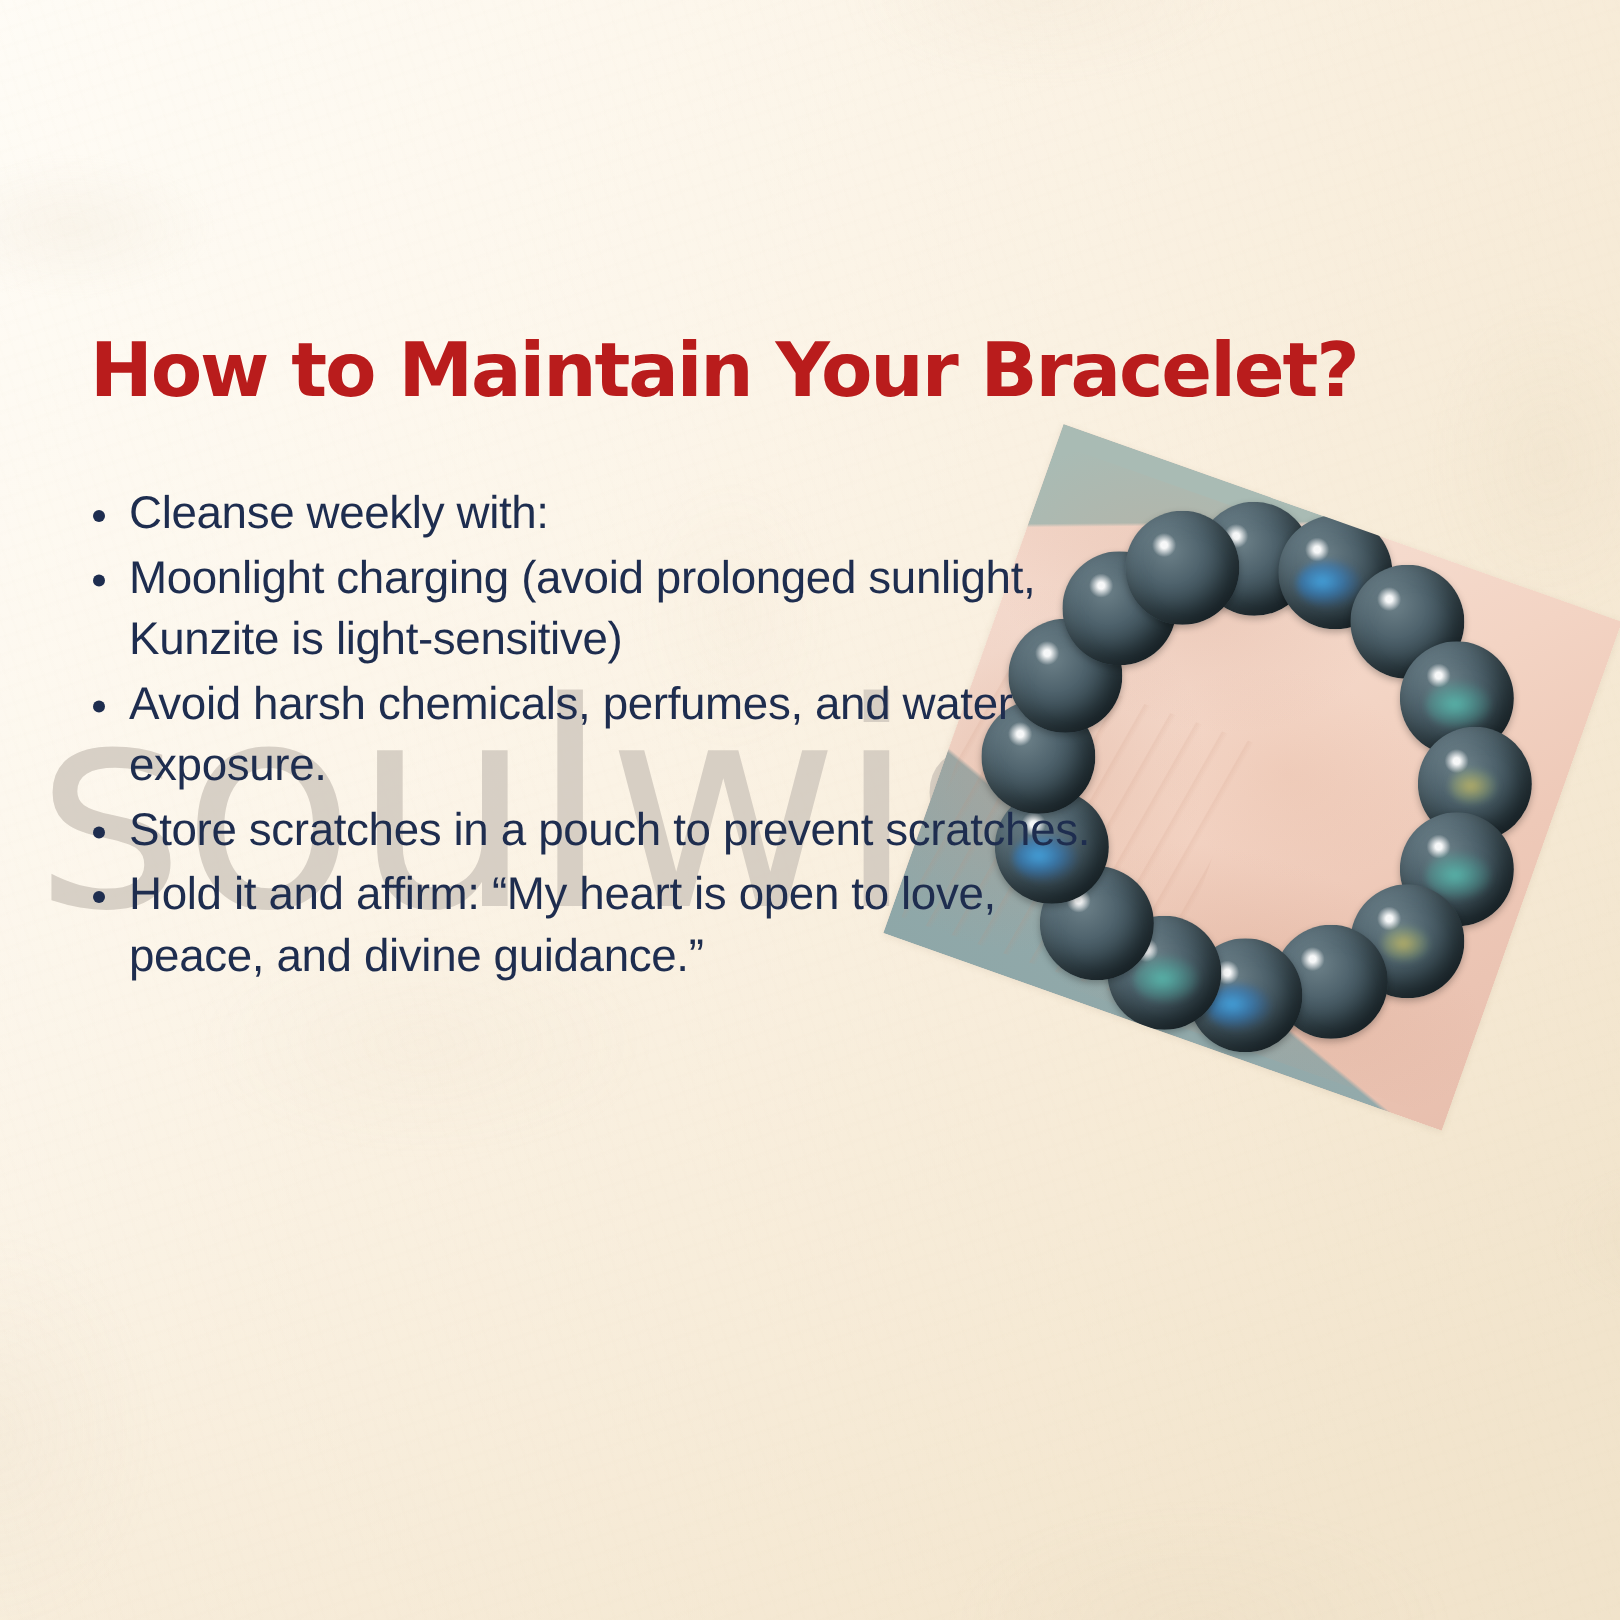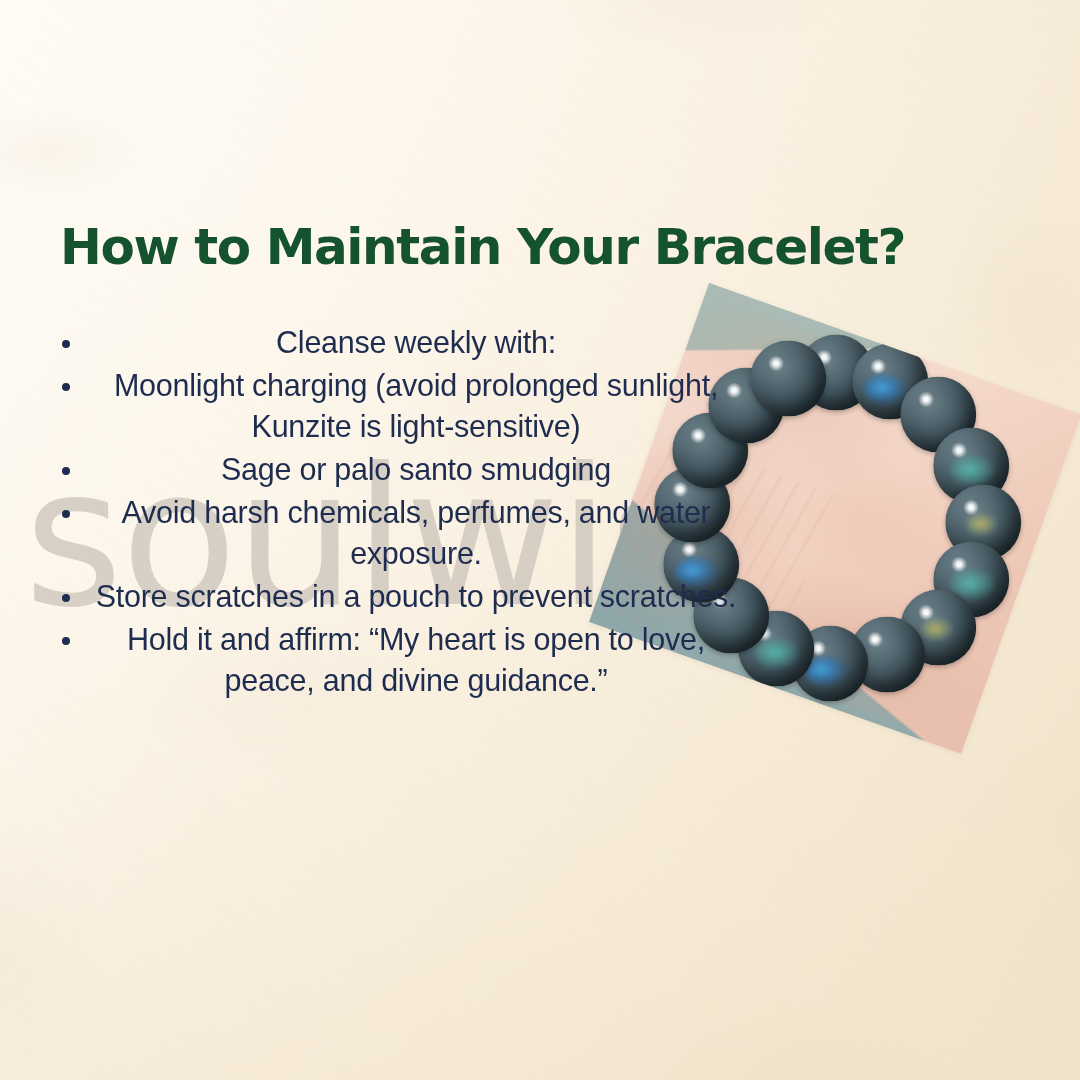--- a/index.html
+++ b/index.html
@@ -192,33 +192,32 @@
   .title {
     position: absolute;
     left: 60px;
     top: 218px;
     width: 950px;
     margin: 0;
     font-family: "DejaVu Sans", sans-serif;
     font-size: 50px;
     font-weight: 700;
     letter-spacing: -1.4px;
-    color: #14532d;
+    color: #b91c1c;
     white-space: nowrap;
   }
 
   .bullets {
     position: absolute;
     left: 56px;
     top: 322px;
     width: 690px;
     margin: 0;
     padding: 0;
     list-style: none;
-    text-align: center;
   }
   .bullets li {
     position: relative;
     padding-left: 30px;
     margin: 0 0 2px 0;
     font-size: 30.5px;
     line-height: 41px;
     letter-spacing: -0.25px;
     color: #1e2d4f;
     font-family: "Liberation Sans", sans-serif;
@@ -268,19 +267,18 @@
       <div class="bead" style="left:20%;top:13%"></div>
       <div class="bead" style="left:34%;top:4%"></div>
     </div>
   </div>
 
   <h1 class="title">How to Maintain Your Bracelet?</h1>
 
   <ul class="bullets">
     <li>Cleanse weekly with:</li>
     <li>Moonlight charging (avoid prolonged sunlight, Kunzite is light-sensitive)</li>
-    <li>Sage or palo santo smudging</li>
     <li>Avoid harsh chemicals, perfumes, and water exposure.</li>
     <li>Store scratches in a pouch to prevent scratches.</li>
     <li>Hold it and affirm: “My heart is open to love, peace, and divine guidance.”</li>
   </ul>
 
 </div>
 
 </body></html>

